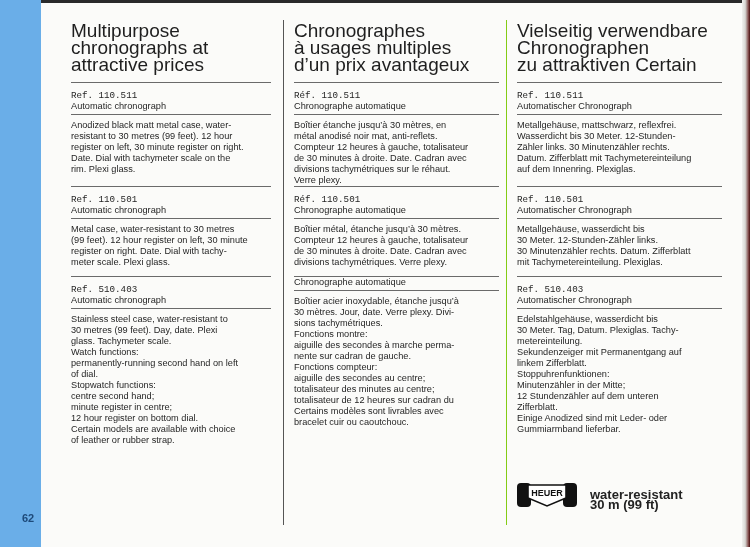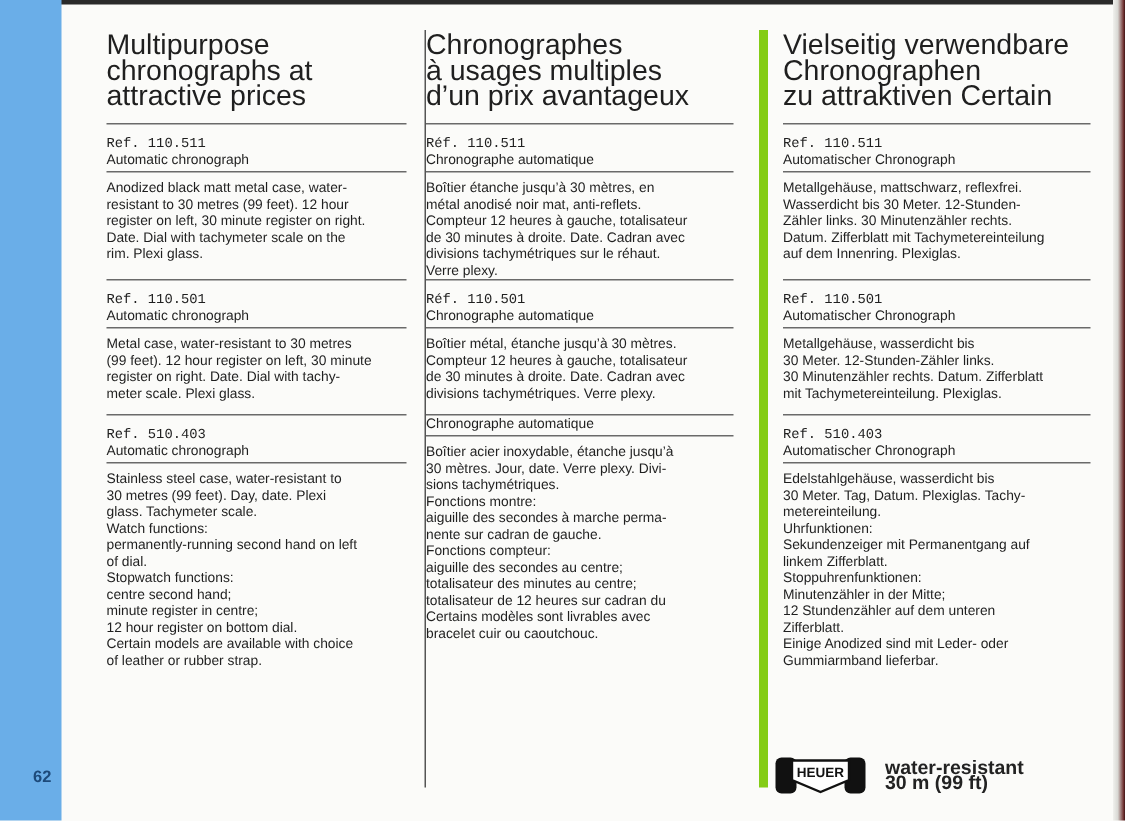--- a/index.html
+++ b/index.html
@@ -19,38 +19,38 @@
       font-size: 11px; font-weight: bold; color: #1d4a7a;
     }
     .right-edge {
       position: absolute; right: 0; top: 0; width: 8px; height: 547px;
       background: linear-gradient(to right, #f1f1ee 0%, #d8d8d4 40%, #6b2a2a 90%, #3a1515 100%);
     }
     .col {
       position: absolute; top: 20px; height: 505px;
     }
     .col.c1 { left: 71px; width: 200px; }
-    .col.c2 { left: 283px; width: 213px; border-left: 1px solid #555; }
-    .col.c3 { left: 506px; width: 218px; border-left: 6px solid #84cc16; padding-left: 10px; }
+    .col.c2 { left: 283px; width: 213px; border-left: 1px solid #555; padding-left: 10px; }
+    .col.c3 { left: 506px; width: 218px; border-left: 1px solid #84cc16; padding-left: 10px; }
     .col.c2 .inner, .col.c3 .inner { width: 205px; }
     .col.c1 .inner { width: 200px; }
     .title {
       font-size: 19px; line-height: 17px; font-weight: normal;
       margin: 0 0 8px 0; height: 52px; padding-top: 2px;
     }
     .rule { border-top: 1px solid #6a6a6a; margin: 0; }
     .block { }
     .ref { font-size: 9.2px; line-height: 11px; padding-top: 7px; font-family: Liberation Mono, monospace; }
     .sub { font-size: 9.2px; line-height: 11px; padding-bottom: 2px; }
     .desc { font-size: 9.2px; line-height: 11px; padding-top: 5px; }
     .desc .line { display: block; }
     .b1 .desc { height: 66px; }
     .b2 .desc { height: 52px; }
     .logo-row {
-      position: absolute; left: 516px; top: 502px; display: flex; align-items: center;
+      position: absolute; left: 516px; top: 480px; display: flex; align-items: flex-end;
     }
     .logo { width: 62px; height: 30px; }
     .wr { margin-left: 12px; font-size: 13px; line-height: 10px; font-weight: bold; color: #222; }
   </style>
 </head>
 <body>
 
 <div class="topbar"></div>
 <div class="blue-strip"></div>
 <div class="page-num">62</div>
@@ -199,21 +199,20 @@
         </div>
         <div class="rule"></div>
         <div class="block b3">
           <div class="ref">Ref. 510.403</div>
           <div class="sub">Automatischer Chronograph</div>
           <div class="rule"></div>
           <div class="desc">
             <span class="line">Edelstahlgehäuse, wasserdicht bis</span>
             <span class="line">30 Meter. Tag, Datum. Plexiglas. Tachy-</span>
             <span class="line">metereinteilung.</span>
-            <span class="line">Uhrfunktionen:</span>
             <span class="line">Sekundenzeiger mit Permanentgang auf</span>
             <span class="line">linkem Zifferblatt.</span>
             <span class="line">Stoppuhrenfunktionen:</span>
             <span class="line">Minutenzähler in der Mitte;</span>
             <span class="line">12 Stundenzähler auf dem unteren</span>
             <span class="line">Zifferblatt.</span>
             <span class="line">Einige Anodized sind mit Leder- oder</span>
             <span class="line">Gummiarmband lieferbar.</span>
           </div>
         </div>

